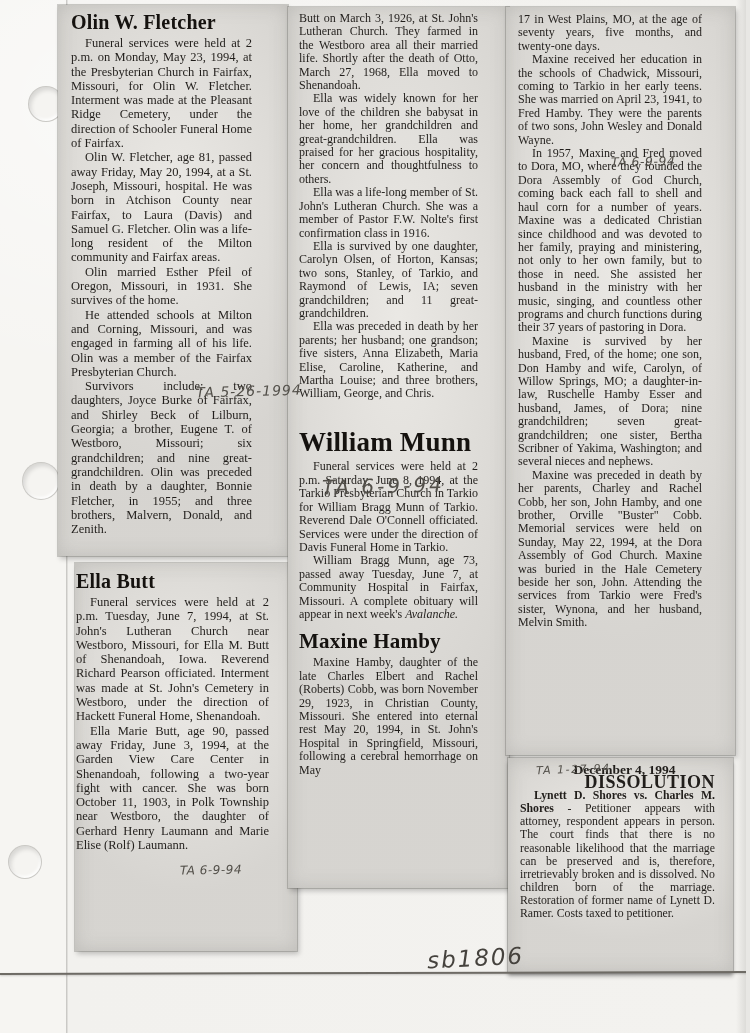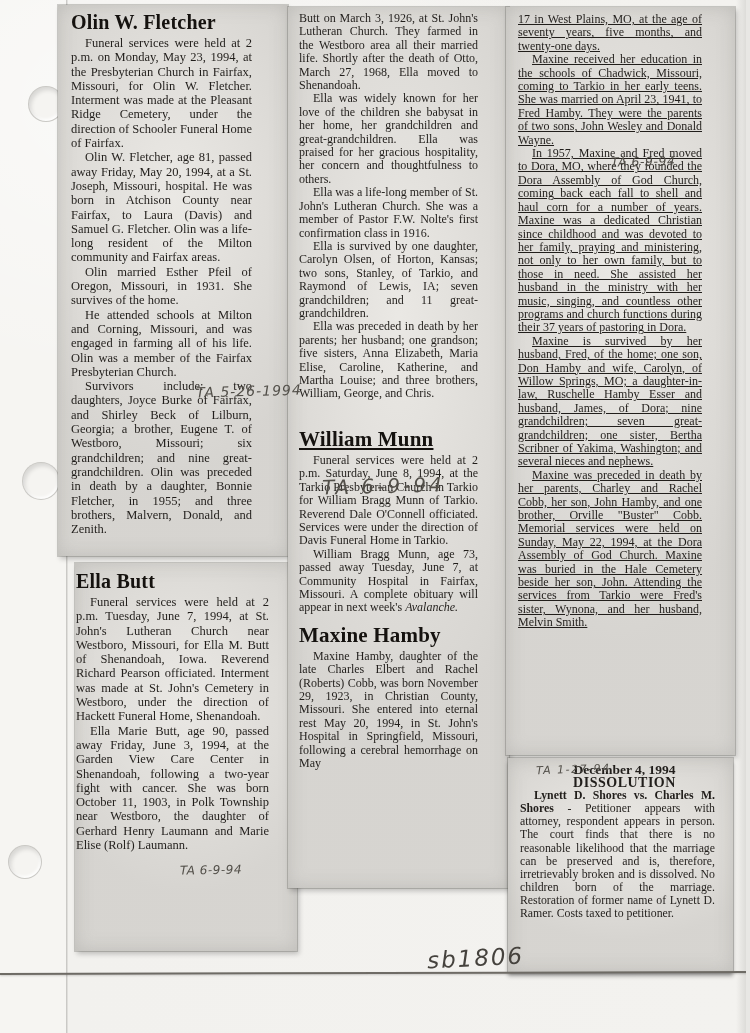--- a/index.html
+++ b/index.html
@@ -54,27 +54,27 @@
   .clip p{margin:0;text-indent:14px;}
   .clip p.noindent{text-indent:0;}
   .headline{
     font-weight:bold;font-size:20px;line-height:1.1;
     margin:0 0 3px 0;text-indent:0;text-align:left;
     letter-spacing:0.2px;color:#15120f;
   }
   .clip-fletcher{left:58px;top:5px;width:230px;height:551px;padding:6px 36px 6px 13px;font-size:12.5px;line-height:14.3px;}
   .clip-butt{left:75px;top:563px;width:222px;height:388px;padding:7px 28px 6px 1px;font-size:12.5px;line-height:14.3px;}
   .clip-middle{left:288px;top:7px;width:221px;height:881px;padding:5px 31px 4px 11px;font-size:12px;line-height:13.4px;}
-  .clip-right{left:506px;top:7px;width:229px;height:748px;padding:6px 33px 4px 12px;font-size:12px;line-height:13.4px;text-decoration:underline;}
+  .clip-right{left:506px;top:7px;width:229px;height:748px;padding:6px 33px 4px 12px;font-size:12px;line-height:13.4px;}
   .clip-diss{left:508px;top:758px;width:225px;height:214px;padding:5px 18px 5px 12px;font-size:11.8px;line-height:13.1px;
     box-shadow:0 0 0 1px rgba(90,88,84,0.30), 0 4px 4px rgba(0,0,0,0.35), inset 0 0 18px rgba(120,118,114,0.25);}
-  .hl-munn{margin-top:27px;font-size:21px;text-decoration:underline;}
+  .hl-munn{margin-top:27px;font-size:27px;}
   .hl-hamby{margin-top:9px;font-size:21px;}
   .diss-date{font-weight:bold;text-align:center;text-indent:28px;font-size:13.5px;margin:0;}
-  .diss-head{font-weight:bold;text-align:center;text-indent:26px;font-size:14px;letter-spacing:0.5px;margin:0 0 1px 0;}
+  .diss-head{font-weight:bold;text-align:right;text-indent:26px;font-size:18px;letter-spacing:0.5px;margin:0 0 1px 0;}
   .case-bold{font-weight:bold;}
   .italic{font-style:italic;}
 
   
   .hand{
     position:absolute;z-index:6;
     font-family:"DejaVu Sans", sans-serif;
     font-style:italic;color:#524f49;
     white-space:nowrap;
   }

